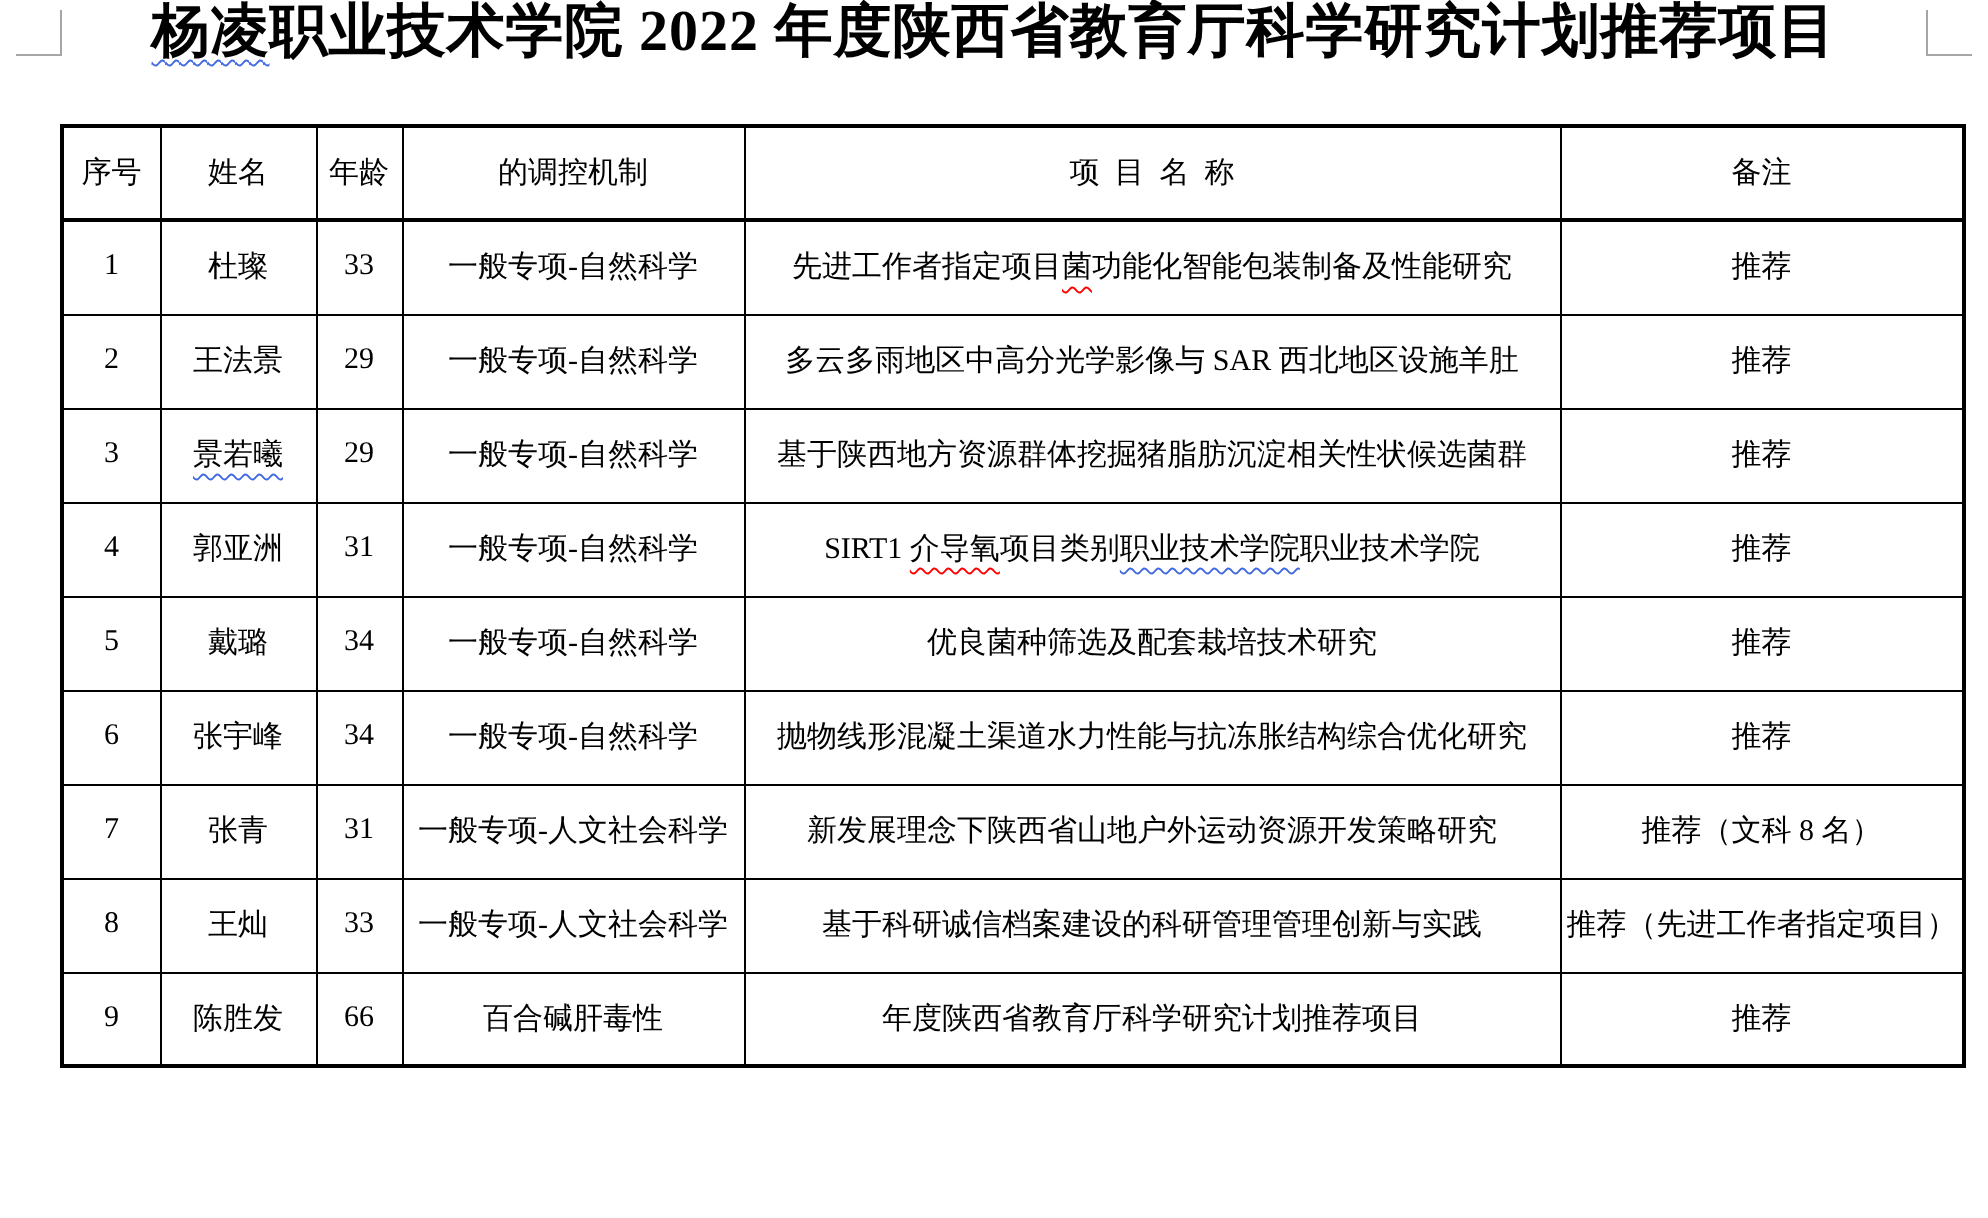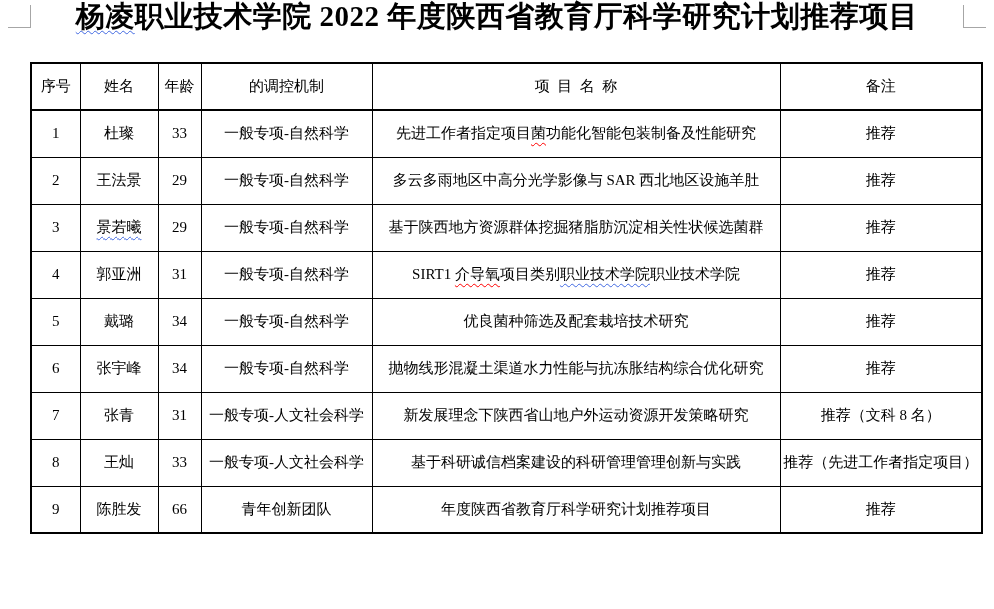--- a/index.html
+++ b/index.html
@@ -155,18 +155,18 @@
         <td><span>王灿</span></td>
         <td>33</td>
         <td>一般专项-人文社会科学</td>
         <td><span>基于科研诚信档案建设的科研管理管理创新与实践</span></td>
         <td>推荐（先进工作者指定项目）</td>
       </tr>
       <tr>
         <td>9</td>
         <td><span>陈胜发</span></td>
         <td>66</td>
-        <td>青年创新团队</td>
+        <td>百合碱肝毒性</td>
         <td><span>年度陕西省教育厅科学研究计划推荐项目</span></td>
         <td>推荐</td>
       </tr>
     </tbody>
 </table>
 
 </body></html>

